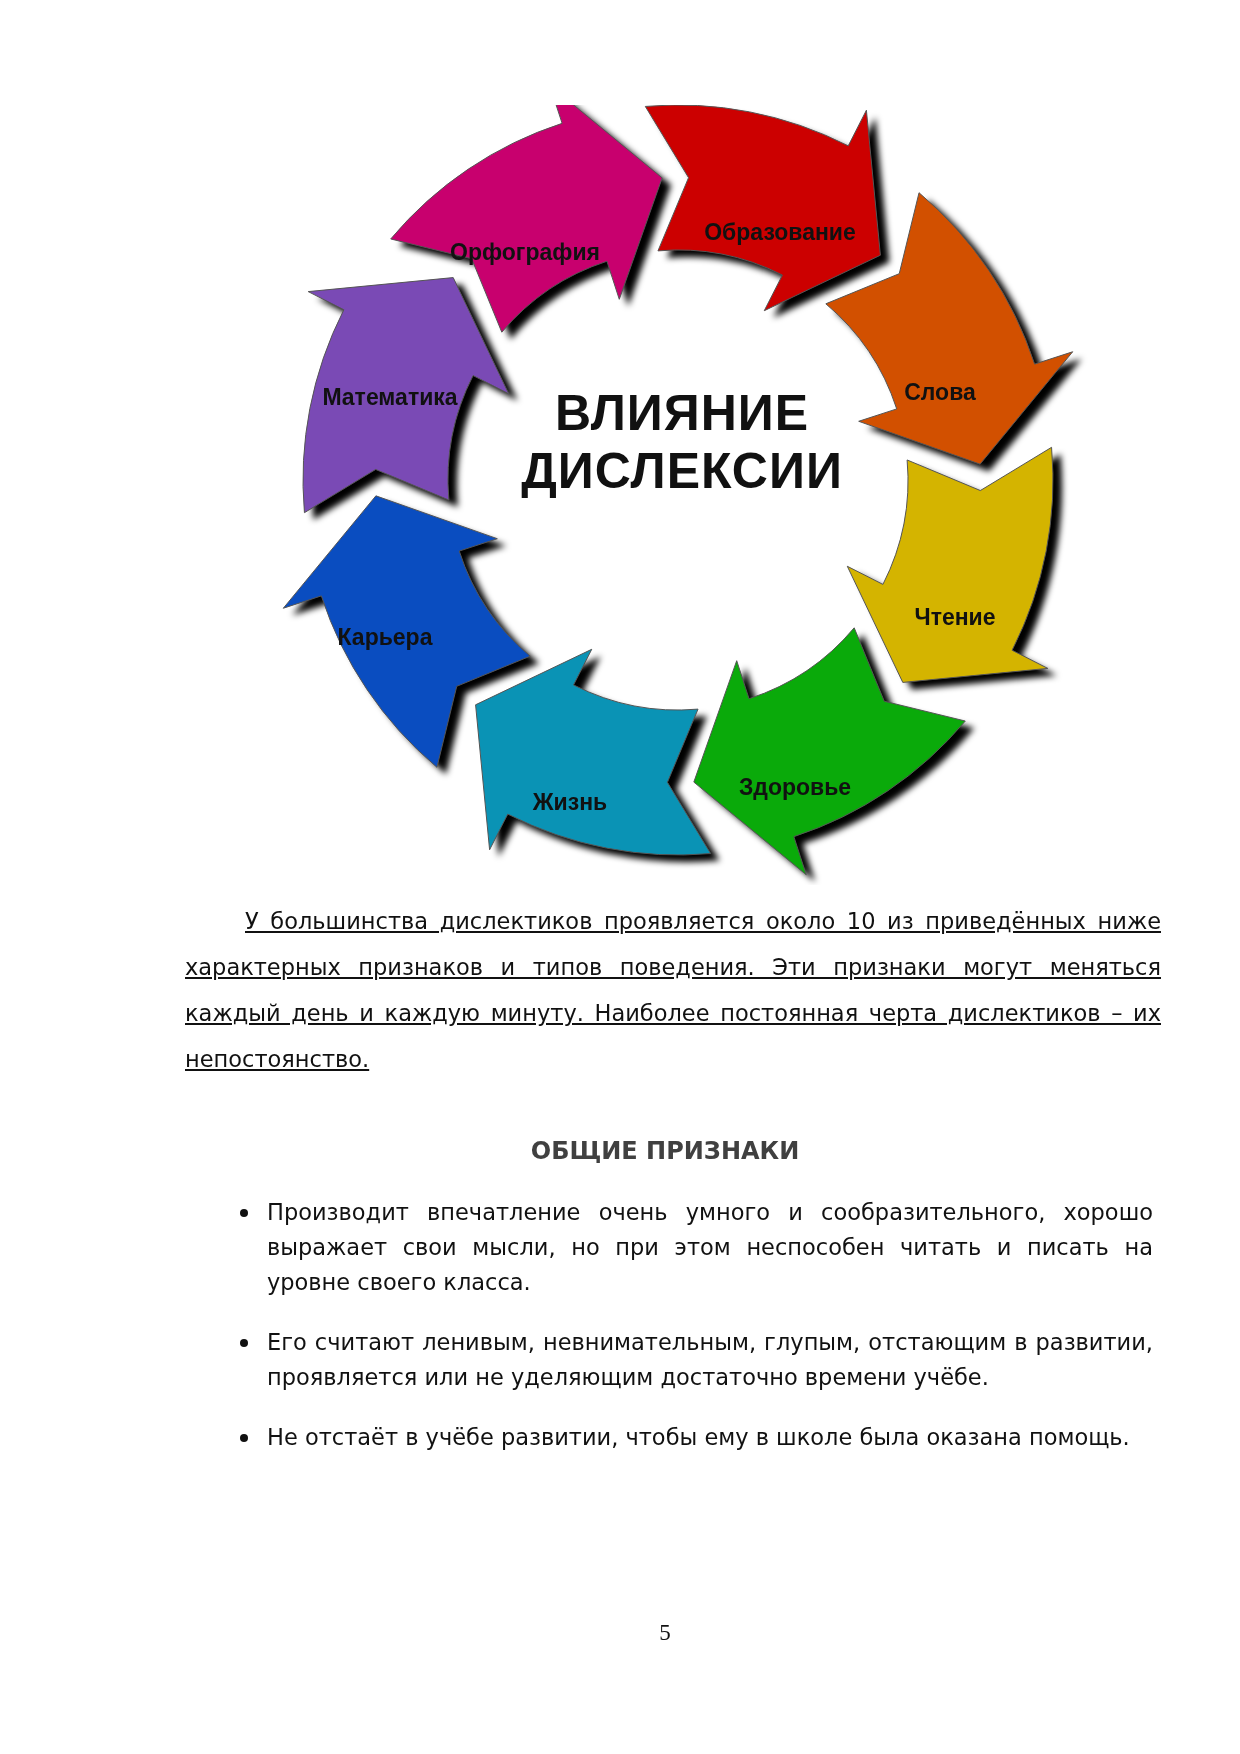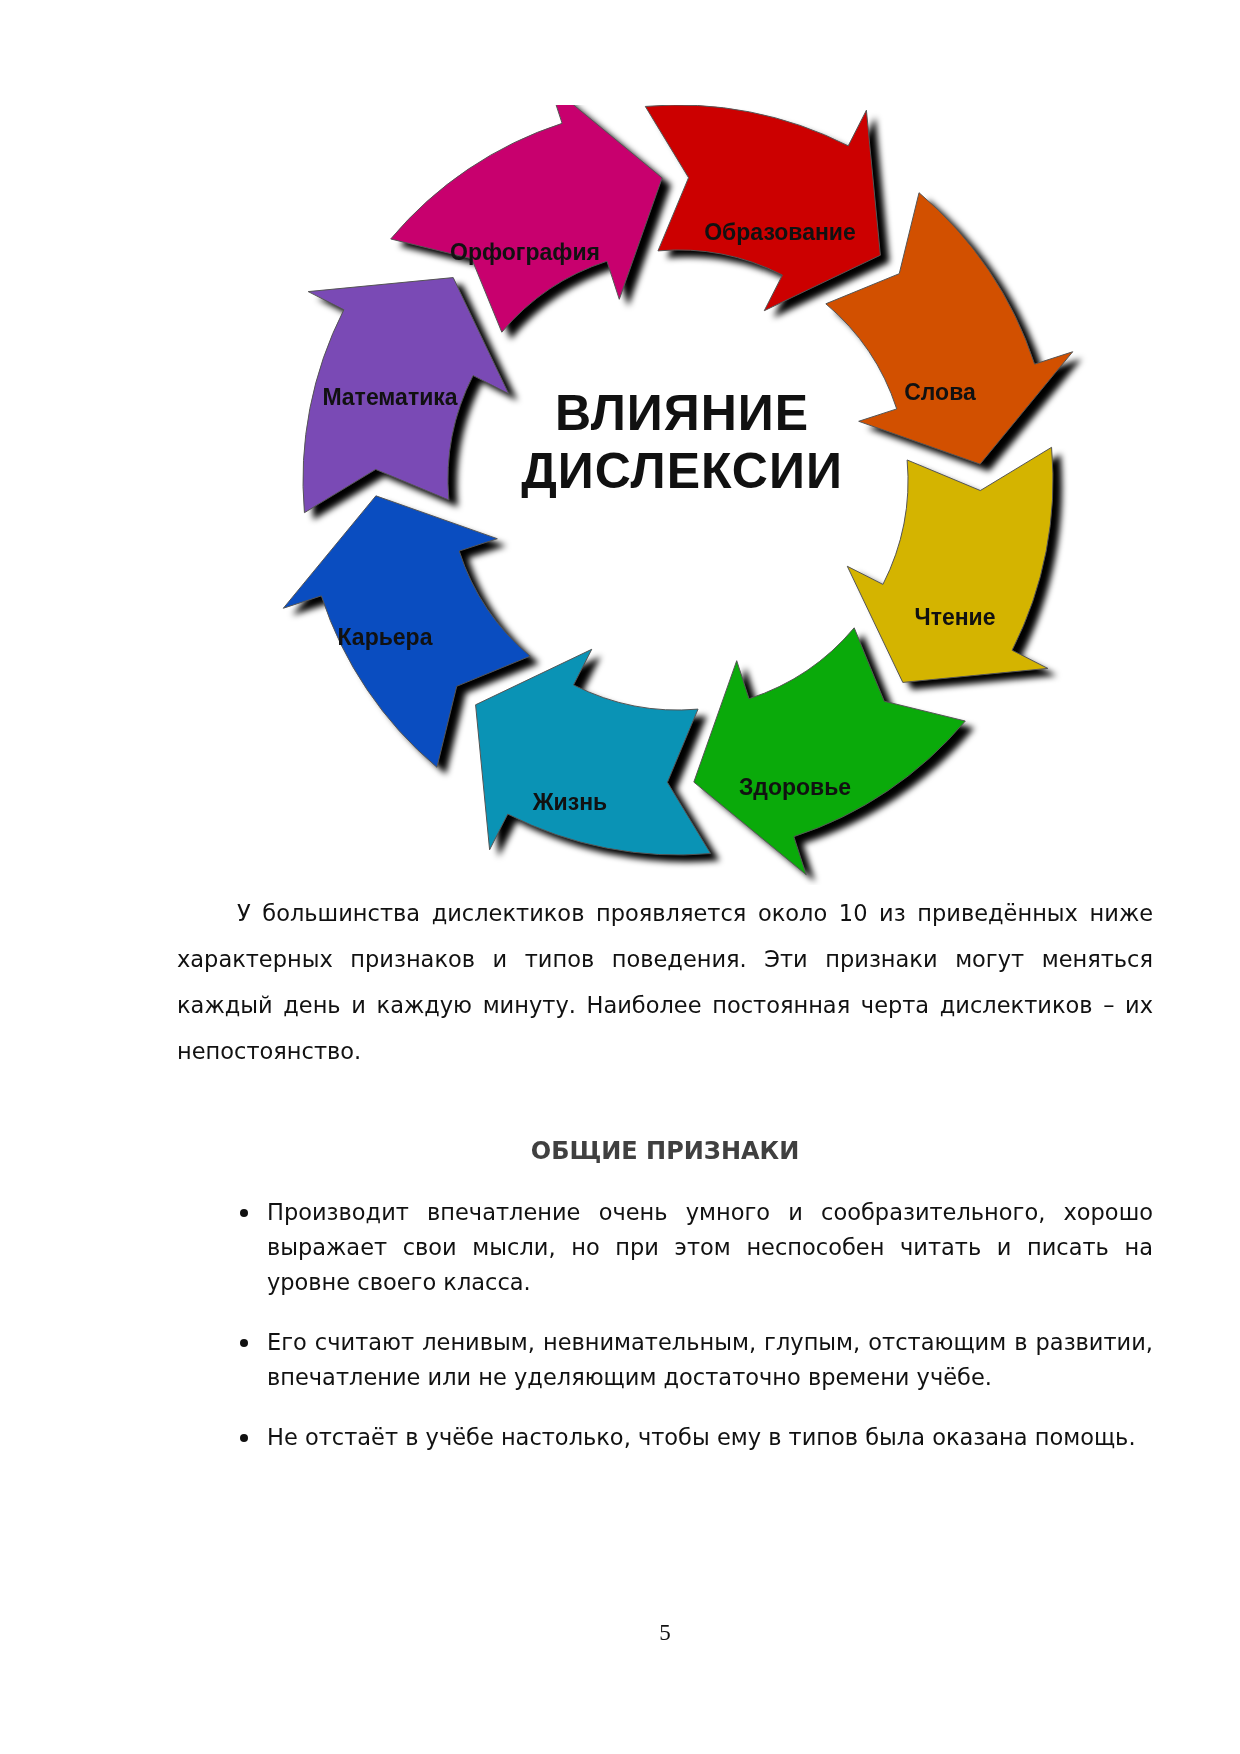--- a/index.html
+++ b/index.html
@@ -8,21 +8,21 @@
 
     .diagram { position: absolute; left: 250px; top: 105px; width: 840px; height: 780px; }
     .diagram svg { width: 840px; height: 780px; display: block; }
     .seg-label { font-family: "Liberation Sans", sans-serif; font-weight: bold; font-size: 23px; fill: #111; }
     .center-title { font-family: "Liberation Sans", sans-serif; font-weight: bold; font-size: 50px; fill: #111; letter-spacing: 1px; }
 
     .body-text {
       position: absolute; left: 177px; width: 976px;
       font-family: "DejaVu Sans", sans-serif; font-size: 22.5px; color: #111;
     }
-    .intro { top: 890px; line-height: 46px; text-align: justify; text-indent: 60px; margin: 0; }
+    .intro { top: 890px; line-height: 46px; text-align: justify; text-indent: 60px; margin: 8px; text-decoration: underline; }
 
     .heading {
       position: absolute; left: 0; width: 1240px; top: 1137px; margin: 0;
       text-align: center; font-family: "DejaVu Sans", sans-serif; font-weight: bold;
       font-size: 24px; color: #404040;
     }
     .heading span { position: relative; left: 45px; }
 
     .bullets {
       position: absolute; left: 240px; width: 913px; top: 1183px; margin: 0; padding: 0; list-style: none;
@@ -79,18 +79,18 @@
       <text class="center-title" x="432" y="383" text-anchor="middle">ДИСЛЕКСИИ</text>
     </svg>
   </div>
 
   <p class="body-text intro">У большинства дислектиков проявляется около 10 из приведённых ниже характерных признаков и типов поведения. Эти признаки могут меняться каждый день и каждую минуту. Наиболее постоянная черта дислектиков – их непостоянство.</p>
 
   <h2 class="heading"><span>ОБЩИЕ ПРИЗНАКИ</span></h2>
 
   <ul class="bullets">
     <li><span class="dot"></span><span>Производит впечатление очень умного и сообразительного, хорошо выражает свои мысли, но при этом неспособен читать и писать на уровне своего класса.</span></li>
-    <li><span class="dot"></span><span>Его считают ленивым, невнимательным, глупым, отстающим в развитии, впечатление или не уделяющим достаточно времени учёбе.</span></li>
-    <li><span class="dot"></span><span>Не отстаёт в учёбе настолько, чтобы ему в типов была оказана помощь.</span></li>
+    <li><span class="dot"></span><span>Его считают ленивым, невнимательным, глупым, отстающим в развитии, проявляется или не уделяющим достаточно времени учёбе.</span></li>
+    <li><span class="dot"></span><span>Не отстаёт в учёбе развитии, чтобы ему в школе была оказана помощь.</span></li>
   </ul>
 
   <div class="page-number"><span>5</span></div>
 </div>
 
 </body></html>

